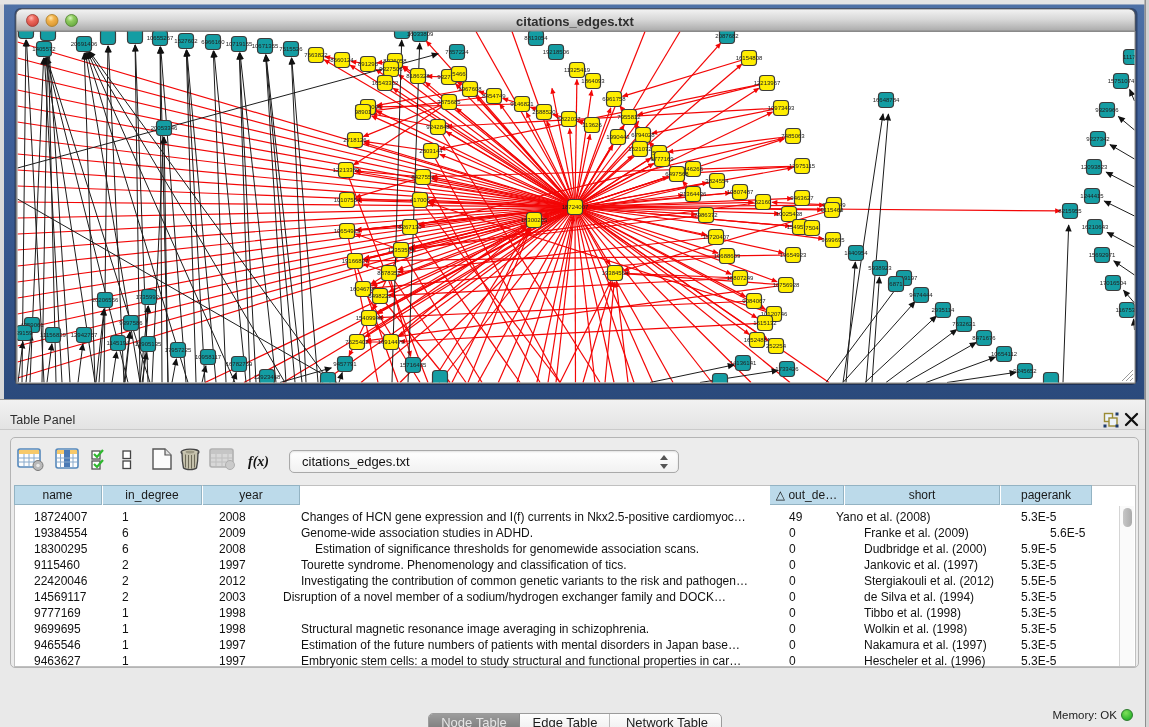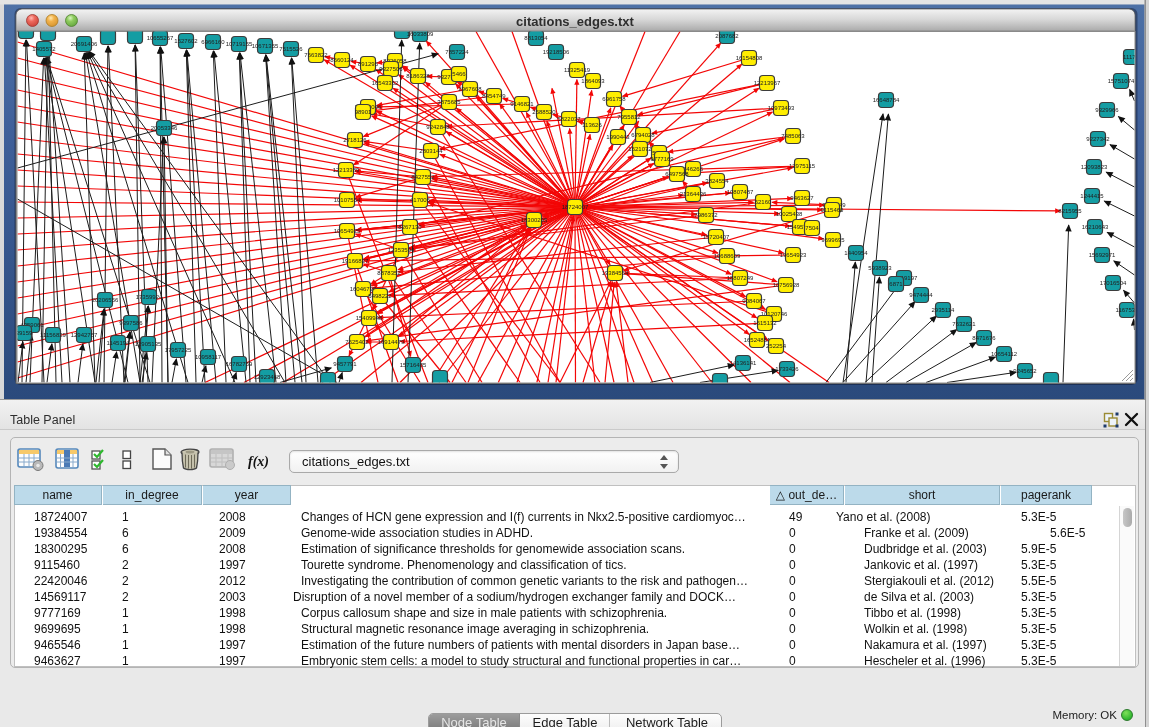--- a/index.html
+++ b/index.html
@@ -732,21 +732,21 @@
 <div id="combo">
       <div class="t">citations_edges.txt</div>
 <svg width="14" height="16" viewBox="0 0 14 16" style="position:absolute;right:7px;top:3px">
 <path d="M7,1 L11,6 L3,6 z" fill="#555"></path>
         <path d="M7,15 L11,10 L3,10 z" fill="#555"></path>
       </svg>
 </div>
 <div id="tablebg"></div>
 <div class="hc" style="left:14px;width:88px">name</div>
     <div class="hc" style="left:103px;width:99px">in_degree</div>
-    <div class="hc" style="left:203px;width:88px">year</div>
+    <div class="hc" style="left:203px;width:97px">year</div>
     <div class="hc" style="left:770px;width:74px">△ out_de…</div>
     <div class="hc" style="left:845px;width:155px">short</div>
     <div class="hc" style="left:1001px;width:91px">pagerank</div>
 <div id="hfirst"></div>
 <div class="tr" style="top:509px">
       <span style="left:20px">18724007</span>
       <span style="left:108px">1</span>
       <span style="left:205px">2008</span>
       <span style="left:287px">Changes of HCN gene expression and I(f) currents in Nkx2.5-positive cardiomyoc…</span>
       <span style="left:775px">49</span>
@@ -759,23 +759,23 @@
       <span style="left:205px">2009</span>
       <span style="left:287px">Genome-wide association studies in ADHD.</span>
       <span style="left:775px">0</span>
       <span style="left:850px">Franke et al. (2009)</span>
       <span style="left:1036px">5.6E-5</span>
     </div>
     <div class="tr" style="top:541px">
       <span style="left:20px">18300295</span>
       <span style="left:108px">6</span>
       <span style="left:205px">2008</span>
-      <span style="left:287px">Estimation of significance thresholds for genomewide association scans.</span>
+      <span style="left:301px">Estimation of significance thresholds for genomewide association scans.</span>
       <span style="left:775px">0</span>
-      <span style="left:850px">Dudbridge et al. (2003)</span>
+      <span style="left:850px">Dudbridge et al. (2000)</span>
       <span style="left:1007px">5.9E-5</span>
     </div>
     <div class="tr" style="top:557px">
       <span style="left:20px">9115460</span>
       <span style="left:108px">2</span>
       <span style="left:205px">1997</span>
       <span style="left:287px">Tourette syndrome. Phenomenology and classification of tics.</span>
       <span style="left:775px">0</span>
       <span style="left:850px">Jankovic et al. (1997)</span>
       <span style="left:1007px">5.3E-5</span>
@@ -786,30 +786,29 @@
       <span style="left:205px">2012</span>
       <span style="left:287px">Investigating the contribution of common genetic variants to the risk and pathogen…</span>
       <span style="left:775px">0</span>
       <span style="left:850px">Stergiakouli et al. (2012)</span>
       <span style="left:1007px">5.5E-5</span>
     </div>
     <div class="tr" style="top:589px">
       <span style="left:20px">14569117</span>
       <span style="left:108px">2</span>
       <span style="left:205px">2003</span>
-      <span style="left:279px">Disruption of a novel member of a sodium/hydrogen exchanger family and DOCK…</span>
+      <span style="left:269px">Disruption of a novel member of a sodium/hydrogen exchanger family and DOCK…</span>
       <span style="left:775px">0</span>
-      <span style="left:850px">de Silva et al. (2003)</span>
+      <span style="left:850px">de Silva et al. (1994)</span>
       <span style="left:1007px">5.3E-5</span>
     </div>
     <div class="tr" style="top:605px">
       <span style="left:20px">9777169</span>
       <span style="left:108px">1</span>
       <span style="left:205px">1998</span>
-      <span style="left:287px">Corpus callosum shape and size in male patients with schizophrenia.</span>
       <span style="left:775px">0</span>
       <span style="left:850px">Tibbo et al. (1998)</span>
       <span style="left:1007px">5.3E-5</span>
     </div>
     <div class="tr" style="top:621px">
       <span style="left:20px">9699695</span>
       <span style="left:108px">1</span>
       <span style="left:205px">1998</span>
       <span style="left:287px">Structural magnetic resonance image averaging in schizophrenia.</span>
       <span style="left:775px">0</span>

